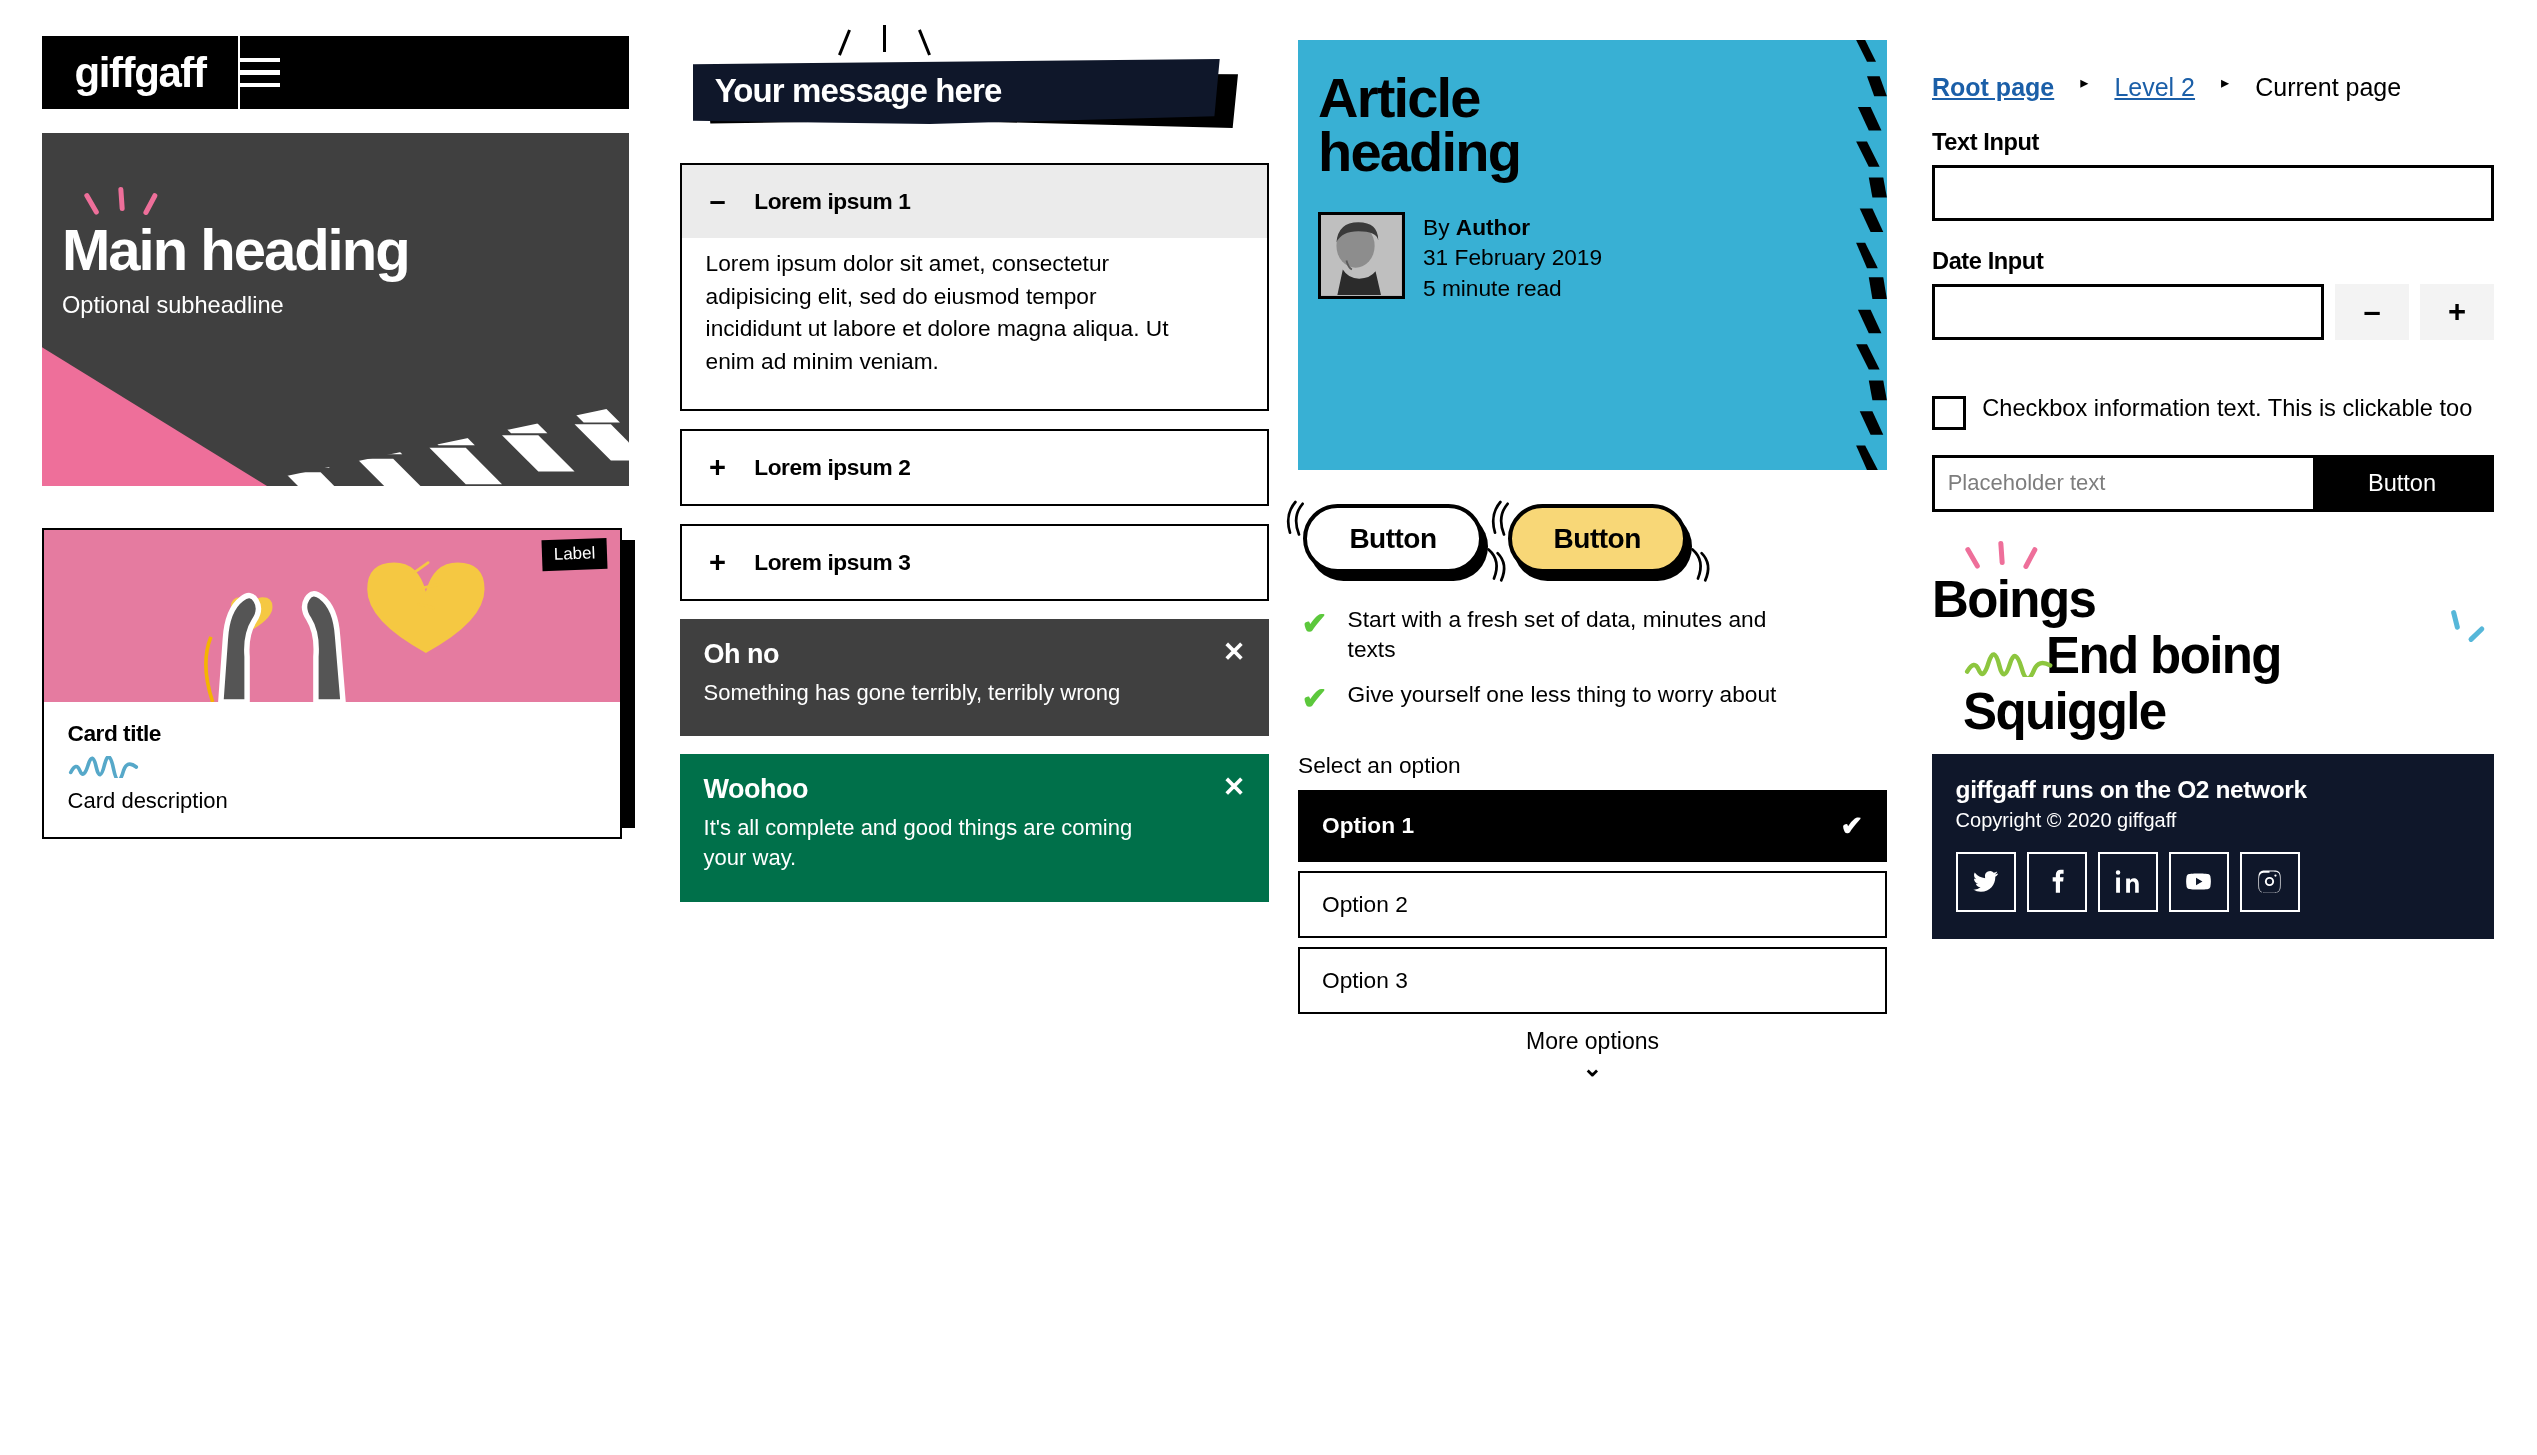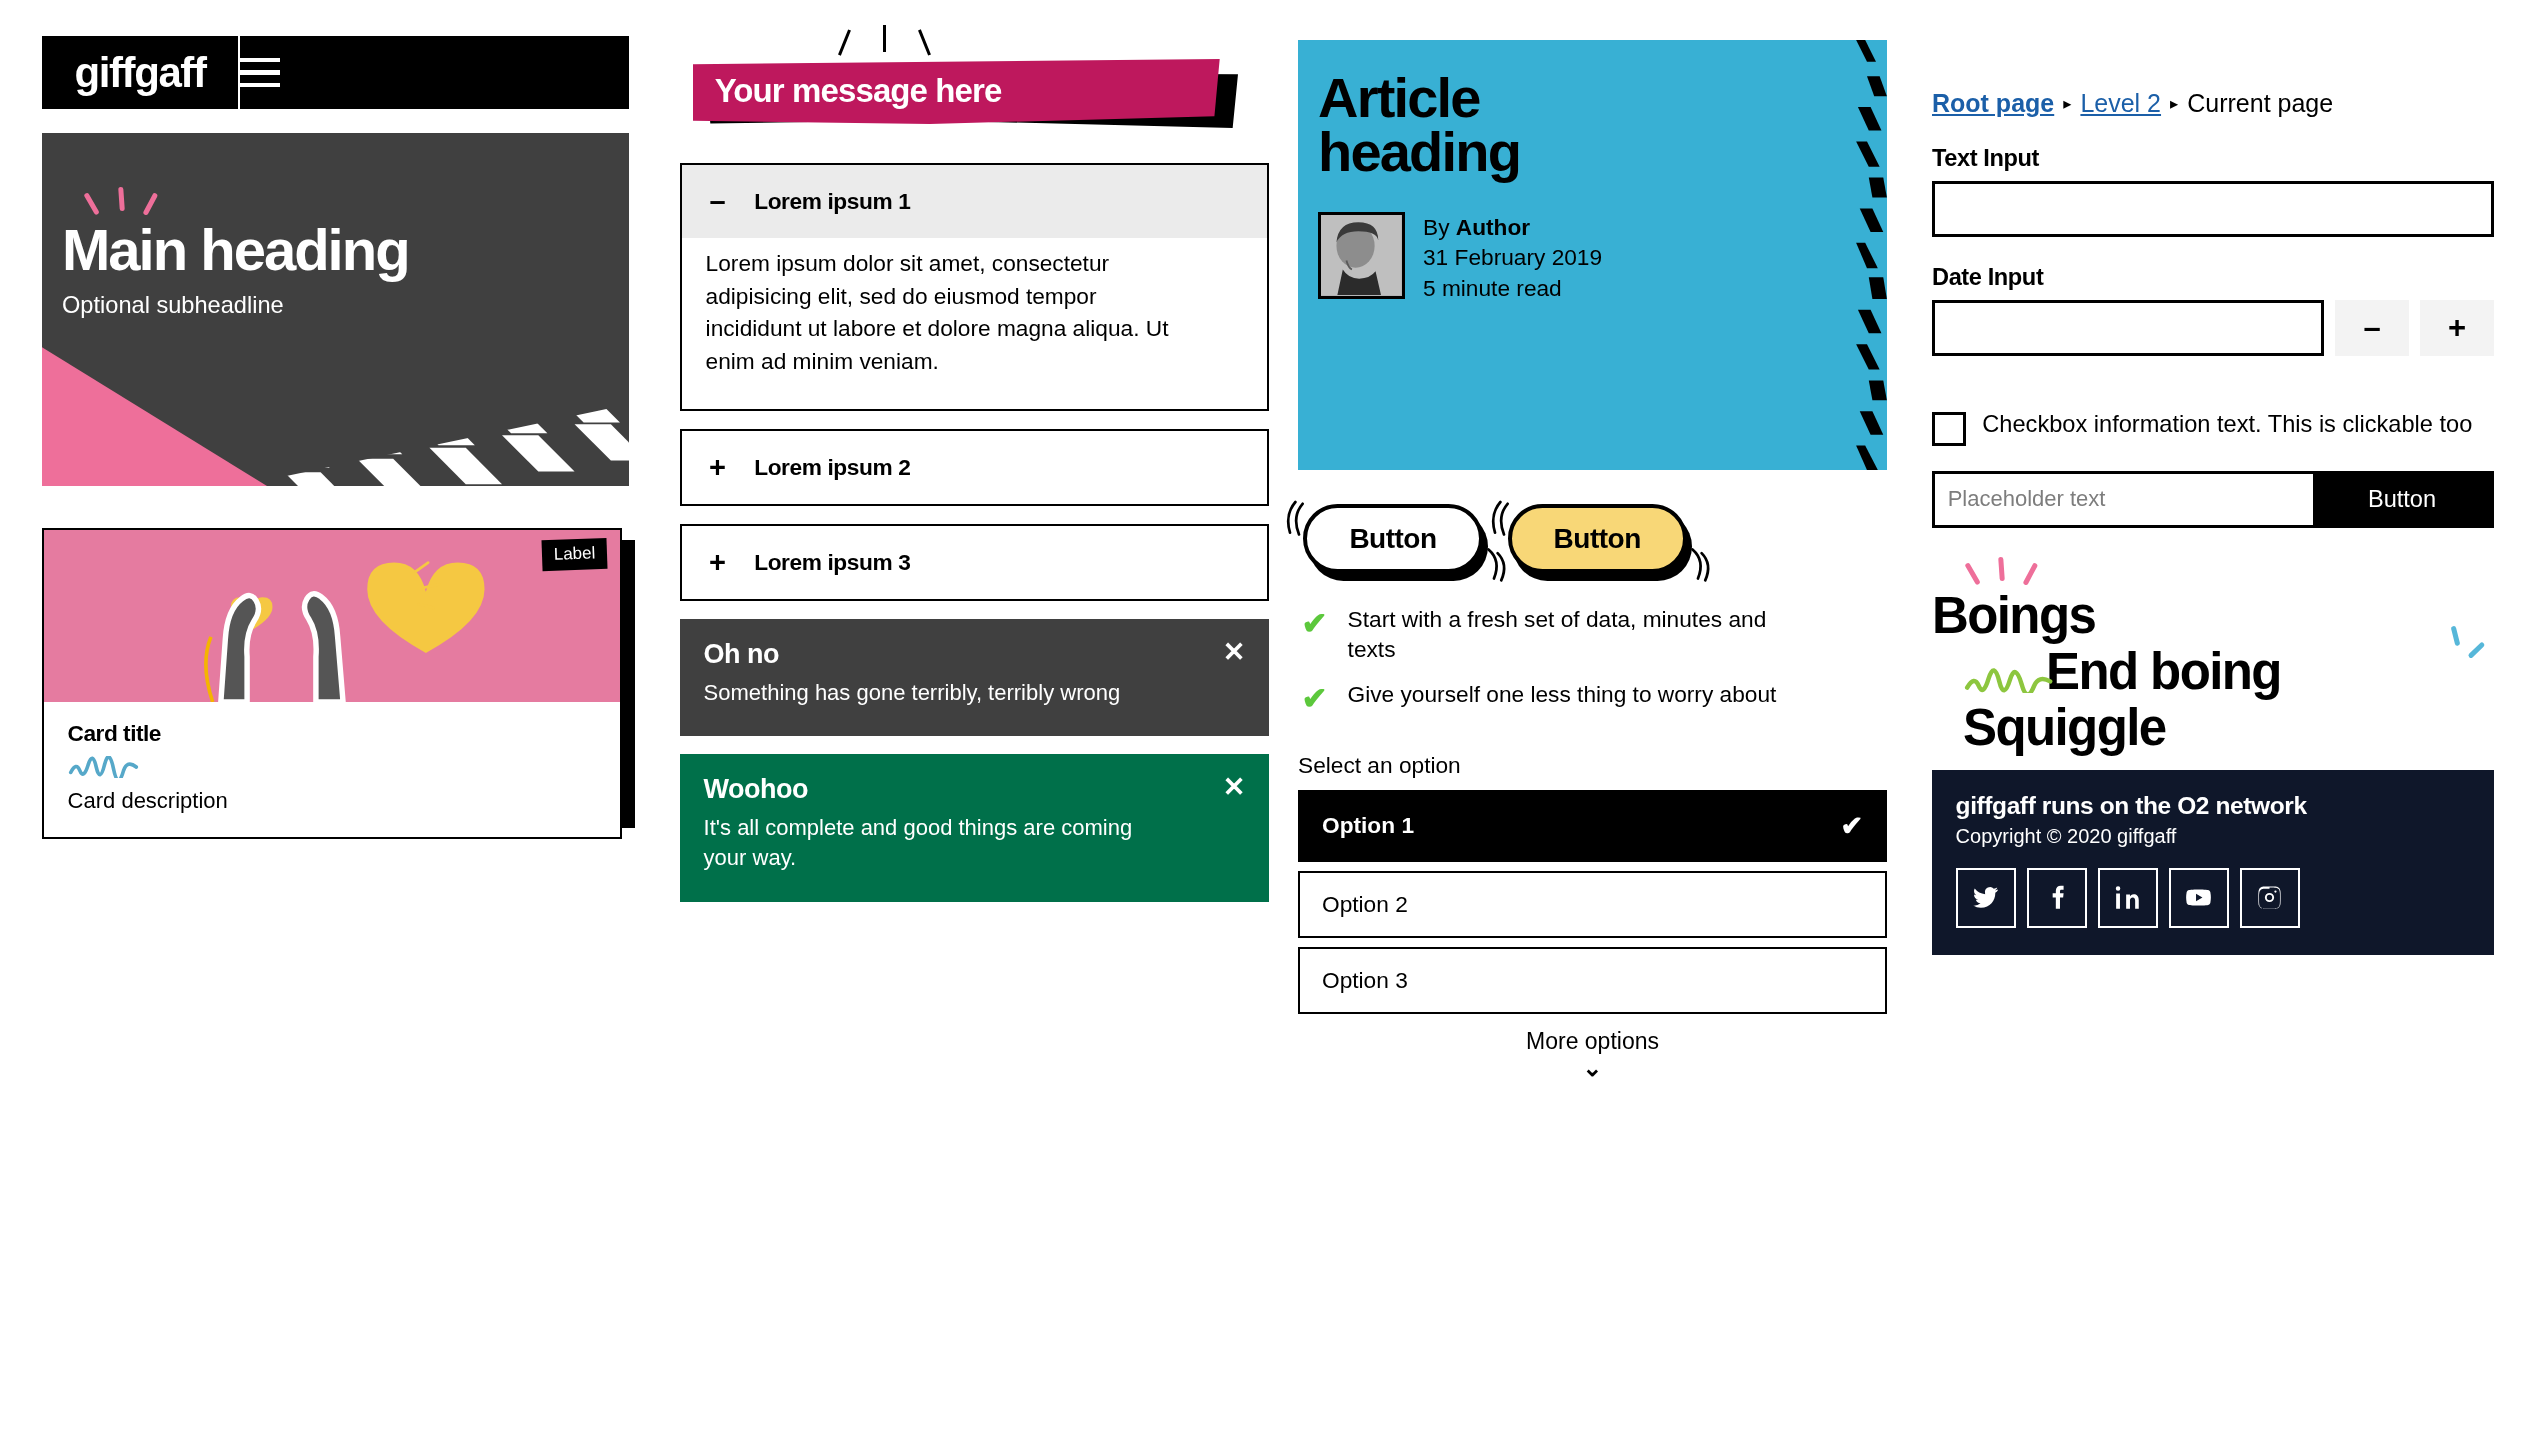--- a/index.html
+++ b/index.html
@@ -101,21 +101,21 @@
   .ms1 { left: 9px; top: 3.6px; transform: rotate(22deg); }
   .ms2 { left: 49px; top: 0; transform: rotate(0deg); }
   .ms3 { left: 89px; top: 3.6px; transform: rotate(-22deg); }
   .msg-shadow {
     position: absolute; left: 25px; top: 47px; width: 533px; height: 56px;
     background: #000;
     clip-path: polygon(0 0, 100% 4%, 99% 100%, 40% 86%, 1% 92%);
   }
   .msg-banner {
     position: absolute; left: 12.7px; top: 34px; width: 527px; height: 65px;
-    background: #be185d;
+    background: #0f172a;
     clip-path: polygon(0 8%, 100% 0, 99% 88%, 45% 100%, 0 95%);
     display: flex; align-items: center;
   }
   .msg-banner span {
     color: #fff; font-size: 33px; font-weight: 700; letter-spacing: -0.9px;
     padding-left: 22px; margin-top: -1.8px;
   }
 
   .acc { margin-top: 20px; }
   .acc-item { border: 2.7px solid #000; margin-bottom: 18px; }
@@ -191,21 +191,21 @@
   .opt.selected { background: #000; color: #fff; font-weight: 700; }
   .opt .check { font-size: 27px; font-weight: 700; }
   .more-opts {
     text-align: center; font-size: 23px; margin-top: 14.5px; cursor: pointer;
   }
   .more-chev { text-align: center; font-size: 23.6px; font-weight: 700; margin-top: -1.8px; }
 
   
   .col4 { position: absolute; left: 1932px; top: 73px; width: 562px; }
 
-  .crumb { display: flex; align-items: center; gap: 9px; font-size: 25px; flex-wrap: wrap; margin-top: 16px; }
+  .crumb { display: flex; align-items: flex-start; gap: 26px; font-size: 25px; flex-wrap: wrap; }
   .crumb a { color: #1b5fa8; text-decoration: underline; font-weight: 700; cursor: pointer; }
   .crumb a.mid { font-weight: 400; }
   .crumb .sep { font-size: 16.3px; }
   .crumb .cur { color: #000; }
 
   .field-label { font-size: 23.6px; font-weight: 700; letter-spacing: -0.4px; margin: 27px 0 9px; }
   .text-input {
     width: 562px; height: 56px; border: 3.6px solid #000; background: #fff;
     font-size: 22px; padding: 0 12.7px; font-family: "Liberation Sans", sans-serif;
   }

